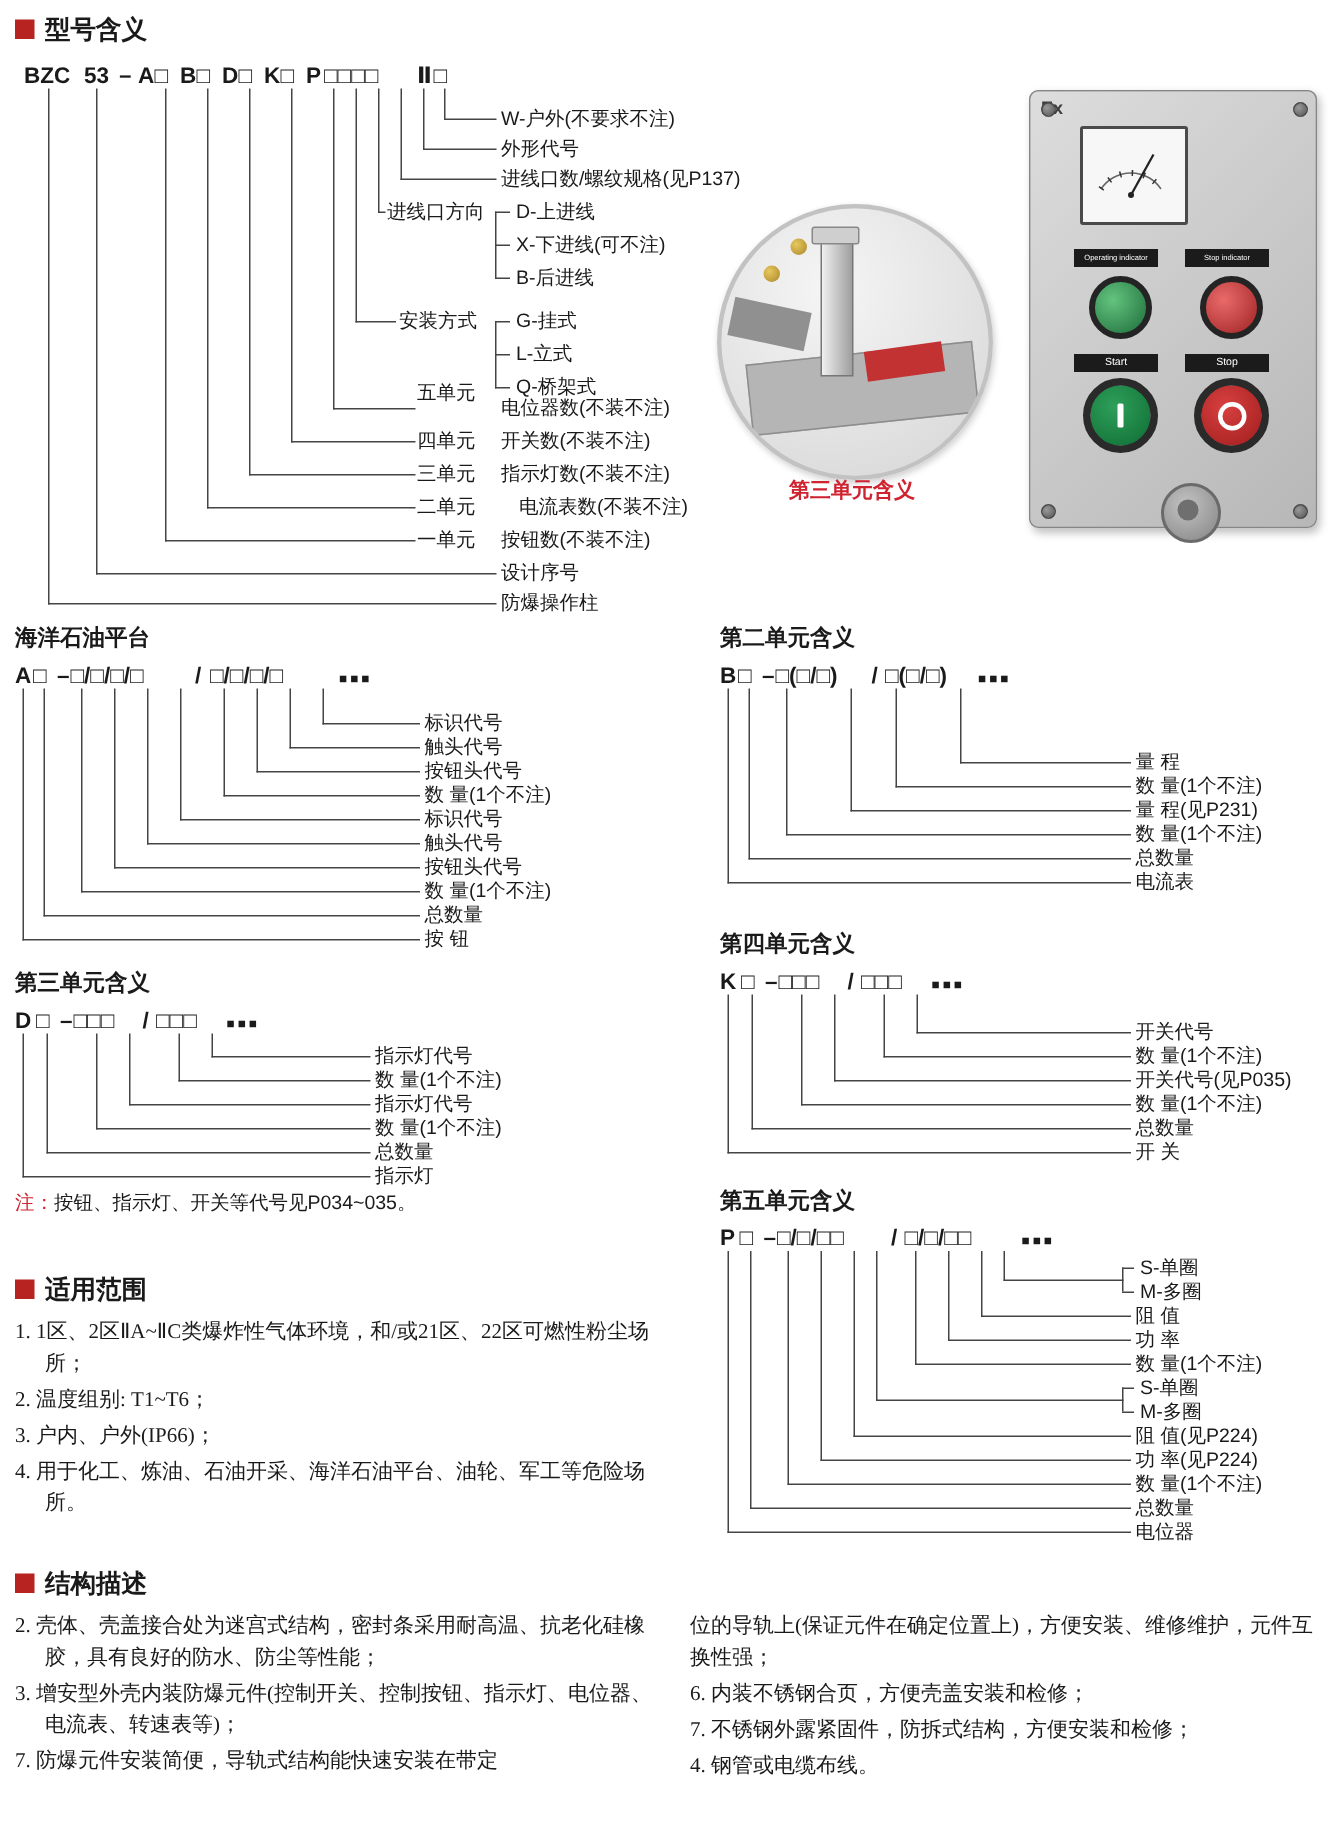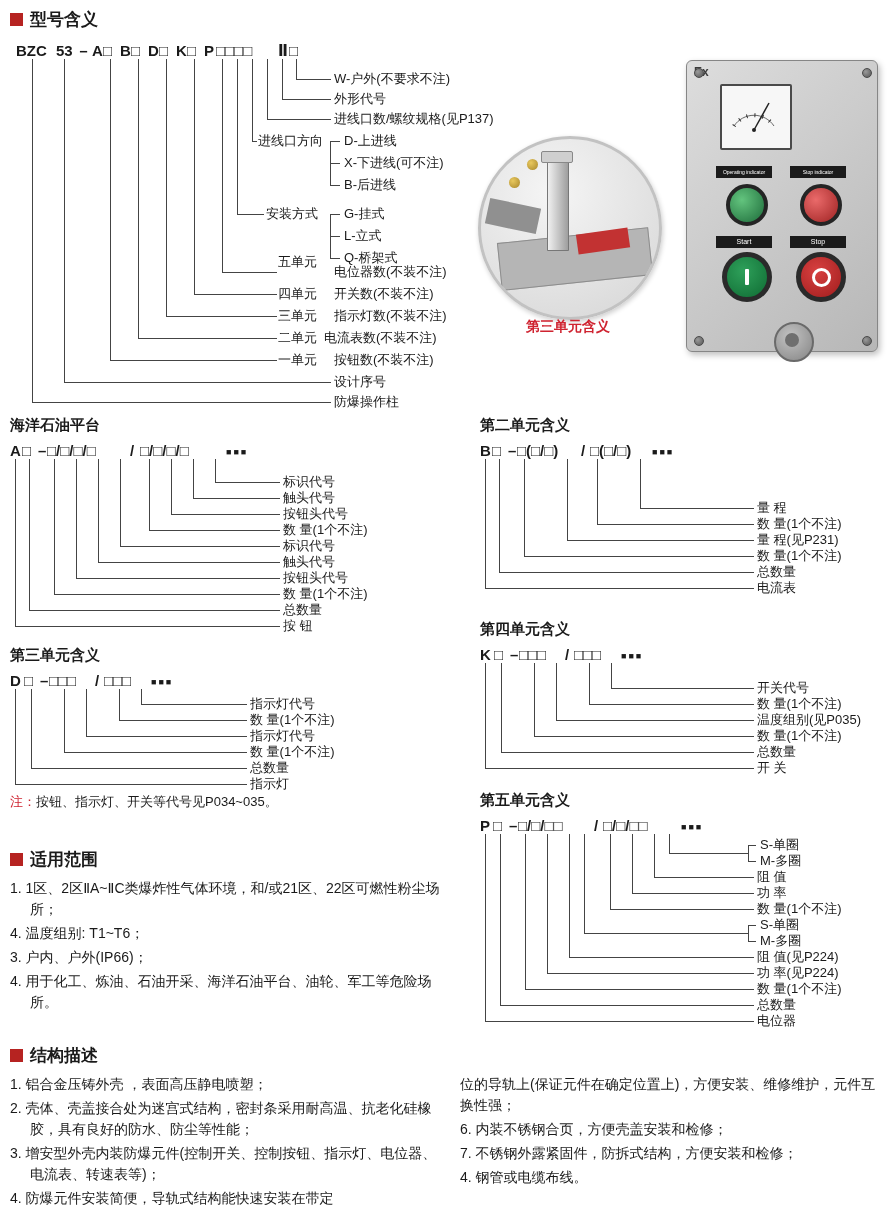--- a/index.html
+++ b/index.html
@@ -10,21 +10,21 @@
   .unit-title{position:absolute;font-size:15px;font-weight:bold;white-space:nowrap;}
   .code-part{position:absolute;font-size:15px;font-weight:bold;white-space:pre;line-height:17px;}
   .dots{position:absolute;font-size:9px;font-weight:bold;letter-spacing:2px;line-height:10px;}
   .conn{position:absolute;border-left:1px solid #444;border-bottom:1px solid #444;}
   .vline{position:absolute;border-left:1px solid #444;}
   .hline{position:absolute;border-top:1px solid #444;}
   .lbl{position:absolute;font-size:13px;line-height:14px;white-space:nowrap;}
   .note{position:absolute;font-size:13px;line-height:15px;white-space:nowrap;}
   .red-txt{color:#cf2330;}
   .body-text{position:absolute;font-size:14px;line-height:21px;}
-  .body-text p{margin:0 0 3px 0;padding-left:20px;text-indent:-20px;}
+  .body-text p{margin:0 0 3px 0;padding-left:20px;text-indent:-20px;font-family:Liberation Serif, serif;}
   .body-text p.cont{padding-left:0;text-indent:0;}
   
   .device{position:absolute;}
   .dev-body{position:absolute;left:0;top:0;right:0;bottom:0;background:linear-gradient(135deg,#dddddd,#b7b7b7);
             border:1px solid #868686;border-radius:6px;box-shadow:2px 3px 6px rgba(0,0,0,.25);}
   .ex{position:absolute;font-weight:bold;font-size:12px;color:#3c3c3c;}
   .screw{position:absolute;width:8px;height:8px;border-radius:50%;background:radial-gradient(circle at 35% 35%,#9a9a9a,#555);border:1px solid #4a4a4a;}
   .meter{position:absolute;background:#f7f7f7;border:2px solid #4a4a4a;border-radius:2px;}
   .strip{position:absolute;background:#1b1b1b;color:#fff;text-align:center;white-space:nowrap;overflow:hidden;}
   .strip.small{font-size:5px;line-height:12px;}
@@ -105,21 +105,21 @@
 <span class="lbl" style="left:344px;top:207px">G-挂式</span>
 <span class="lbl" style="left:344px;top:229px">L-立式</span>
 <span class="lbl" style="left:344px;top:251px">Q-桥架式</span>
 <span class="lbl" style="left:278px;top:255px">五单元</span>
 <span class="lbl" style="left:334px;top:265px">电位器数(不装不注)</span>
 <span class="lbl" style="left:278px;top:287px">四单元</span>
 <span class="lbl" style="left:334px;top:287px">开关数(不装不注)</span>
 <span class="lbl" style="left:278px;top:309px">三单元</span>
 <span class="lbl" style="left:334px;top:309px">指示灯数(不装不注)</span>
 <span class="lbl" style="left:278px;top:331px">二单元</span>
-<span class="lbl" style="left:324px;top:331px">电流表数(不装不注)</span>
+<span class="lbl" style="left:346px;top:331px">电流表数(不装不注)</span>
 <span class="lbl" style="left:278px;top:353px">一单元</span>
 <span class="lbl" style="left:334px;top:353px">按钮数(不装不注)</span>
 <span class="lbl" style="left:334px;top:375px">设计序号</span>
 <span class="lbl" style="left:334px;top:395px">防爆操作柱</span>
 
 <div class="device" style="left:686px;top:60px;width:192px;height:292px">
   <div class="dev-body"></div>
   <span class="ex" style="left:8px;top:5px">Ex</span>
   <div class="screw" style="left:8px;top:8px"></div>
   <div class="screw" style="left:176px;top:8px"></div>
@@ -247,21 +247,21 @@
 
 <div class="conn" style="left:611px;top:663px;width:142px;height:25px"></div>
 <div class="conn" style="left:589px;top:663px;width:164px;height:41px"></div>
 <div class="conn" style="left:556px;top:663px;width:197px;height:57px"></div>
 <div class="conn" style="left:534px;top:663px;width:219px;height:73px"></div>
 <div class="conn" style="left:501px;top:663px;width:252px;height:89px"></div>
 <div class="conn" style="left:485px;top:663px;width:268px;height:105px"></div>
 
 <span class="lbl" style="left:757px;top:681px">开关代号</span>
 <span class="lbl" style="left:757px;top:697px">数 量(1个不注)</span>
-<span class="lbl" style="left:757px;top:713px">温度组别(见P035)</span>
+<span class="lbl" style="left:757px;top:713px">开关代号(见P035)</span>
 <span class="lbl" style="left:757px;top:729px">数 量(1个不注)</span>
 <span class="lbl" style="left:757px;top:745px">总数量</span>
 <span class="lbl" style="left:757px;top:761px">开 关</span>
 
 <div class="note" style="left:10px;top:794px">
   <span class="red-txt">注：</span><span>按钮、指示灯、开关等代号见P034~035。</span>
 </div>
 
 <div class="unit-title" style="left:480px;top:791px">第五单元含义</div>
 <span class="code-part" style="left:480px;top:817px">P</span>
@@ -302,33 +302,32 @@
 <span class="lbl" style="left:757px;top:982px">数 量(1个不注)</span>
 <span class="lbl" style="left:757px;top:998px">总数量</span>
 <span class="lbl" style="left:757px;top:1014px">电位器</span>
 
 <div class="sec-title" style="left:10px;top:848px">
   <span class="red-sq"></span>
   <span>适用范围</span>
 </div>
 <div class="body-text" style="left:10px;top:878px;width:444px">
   <p>1. 1区、2区ⅡA~ⅡC类爆炸性气体环境，和/或21区、22区可燃性粉尘场所；</p>
-  <p>4. 温度组别: T1~T6；</p>
+  <p>2. 温度组别: T1~T6；</p>
   <p>3. 户内、户外(IP66)；</p>
   <p>4. 用于化工、炼油、石油开采、海洋石油平台、油轮、军工等危险场所。</p>
 </div>
 
 <div class="sec-title" style="left:10px;top:1044px">
   <span class="red-sq"></span>
   <span>结构描述</span>
 </div>
 <div class="body-text" style="left:10px;top:1074px;width:436px">
-  <p>1. 铝合金压铸外壳 ，表面高压静电喷塑；</p>
   <p>2. 壳体、壳盖接合处为迷宫式结构，密封条采用耐高温、抗老化硅橡胶，具有良好的防水、防尘等性能；</p>
   <p>3. 增安型外壳内装防爆元件(控制开关、控制按钮、指示灯、电位器、电流表、转速表等)；</p>
-  <p>4. 防爆元件安装简便，导轨式结构能快速安装在带定</p>
+  <p>7. 防爆元件安装简便，导轨式结构能快速安装在带定</p>
 </div>
 <div class="body-text" style="left:460px;top:1074px;width:424px">
   <p class="cont">位的导轨上(保证元件在确定位置上)，方便安装、维修维护，元件互换性强；</p>
   <p>6. 内装不锈钢合页，方便壳盖安装和检修；</p>
   <p>7. 不锈钢外露紧固件，防拆式结构，方便安装和检修；</p>
   <p>4. 钢管或电缆布线。</p>
 </div>
 
 </body></html>

